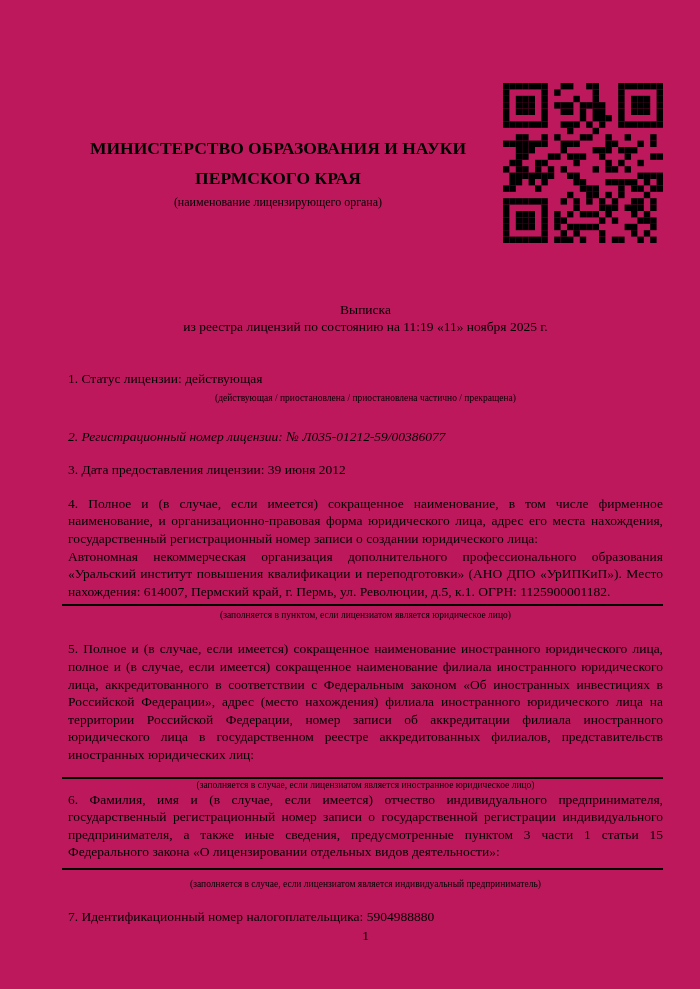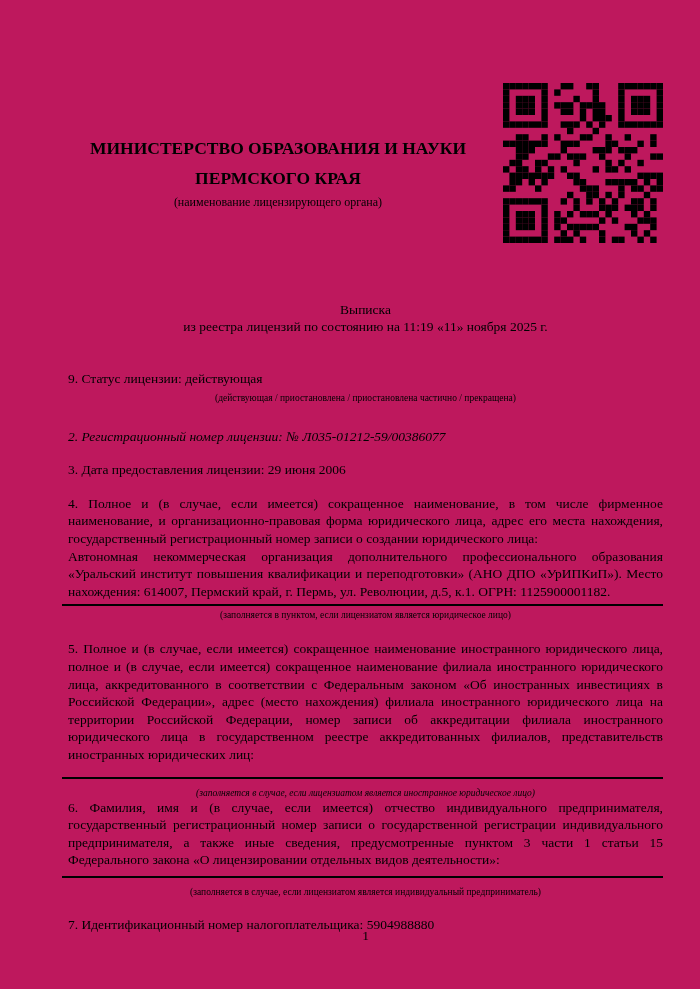--- a/index.html
+++ b/index.html
@@ -42,21 +42,21 @@
 
   .m-item1   { margin-top:4px; }
   .cap1      { margin-top:4px; }
   .m-item2   { margin-top:24px;font-style:italic; }
   .m-item3   { margin-top:16px; }
   .m-item4   { margin-top:16px; }
   .rule4     { margin-top:4px; }
   .cap4      { margin-top:3px; }
   .m-item5   { margin-top:19px; }
   .rule5     { margin-top:13px; }
-  .cap5      { margin-top:8px;font-style:italic; }
+  .cap5      { margin-top:0; }
   .m-item6   { margin-top:0; }
   .rule6     { margin-top:7px; }
   .cap6      { margin-top:8px; }
   .m-item7   { margin-top:18px; }
 
   .page-number {
     position:absolute; top:928px; left:68px; width:595px;
     text-align:center; font-size:13.5px;
   }
 </style>
@@ -369,26 +369,26 @@
       </svg>
   </div>
 
   <div class="doc-title">
     <div>Выписка</div>
     <div>из реестра лицензий по состоянию на 11:19 «11» ноября 2025 г.</div>
   </div>
 
   <div class="body-flow">
 
-    <div class="item m-item1">9. Статус лицензии: действующая</div>
+    <div class="item m-item1">1. Статус лицензии: действующая</div>
     <div class="small-caption cap1">(действующая / приостановлена / приостановлена частично / прекращена)</div>
 
     <div class="item m-item2">2. Регистрационный номер лицензии: № Л035-01212-59/00386077</div>
 
-    <div class="item m-item3">3. Дата предоставления лицензии: 29 июня 2006</div>
+    <div class="item m-item3">3. Дата предоставления лицензии: 39 июня 2012</div>
 
     <div class="item justify m-item4">4. Полное и (в случае, если имеется) сокращенное наименование, в том числе фирменное наименование, и организационно-правовая форма юридического лица, адрес его места нахождения, государственный регистрационный номер записи о создании юридического лица:</div>
     <div class="item justify">Автономная некоммерческая организация дополнительного профессионального образования «Уральский институт повышения квалификации и переподготовки» (АНО ДПО «УрИПКиП»). Место нахождения: 614007, Пермский край, г. Пермь, ул. Революции, д.5, к.1. ОГРН: 1125900001182.</div>
     <hr class="rule rule4">
     <div class="small-caption cap4">(заполняется в пунктом, если лицензиатом является юридическое лицо)</div>
 
     <div class="item justify m-item5">5. Полное и (в случае, если имеется) сокращенное наименование иностранного юридического лица, полное и (в случае, если имеется) сокращенное наименование филиала иностранного юридического лица, аккредитованного в соответствии с Федеральным законом «Об иностранных инвестициях в Российской Федерации», адрес (место нахождения) филиала иностранного юридического лица на территории Российской Федерации, номер записи об аккредитации филиала иностранного юридического лица в государственном реестре аккредитованных филиалов, представительств иностранных юридических лиц:</div>
     <hr class="rule rule5">
     <div class="small-caption cap5">(заполняется в случае, если лицензиатом является иностранное юридическое лицо)</div>
 

